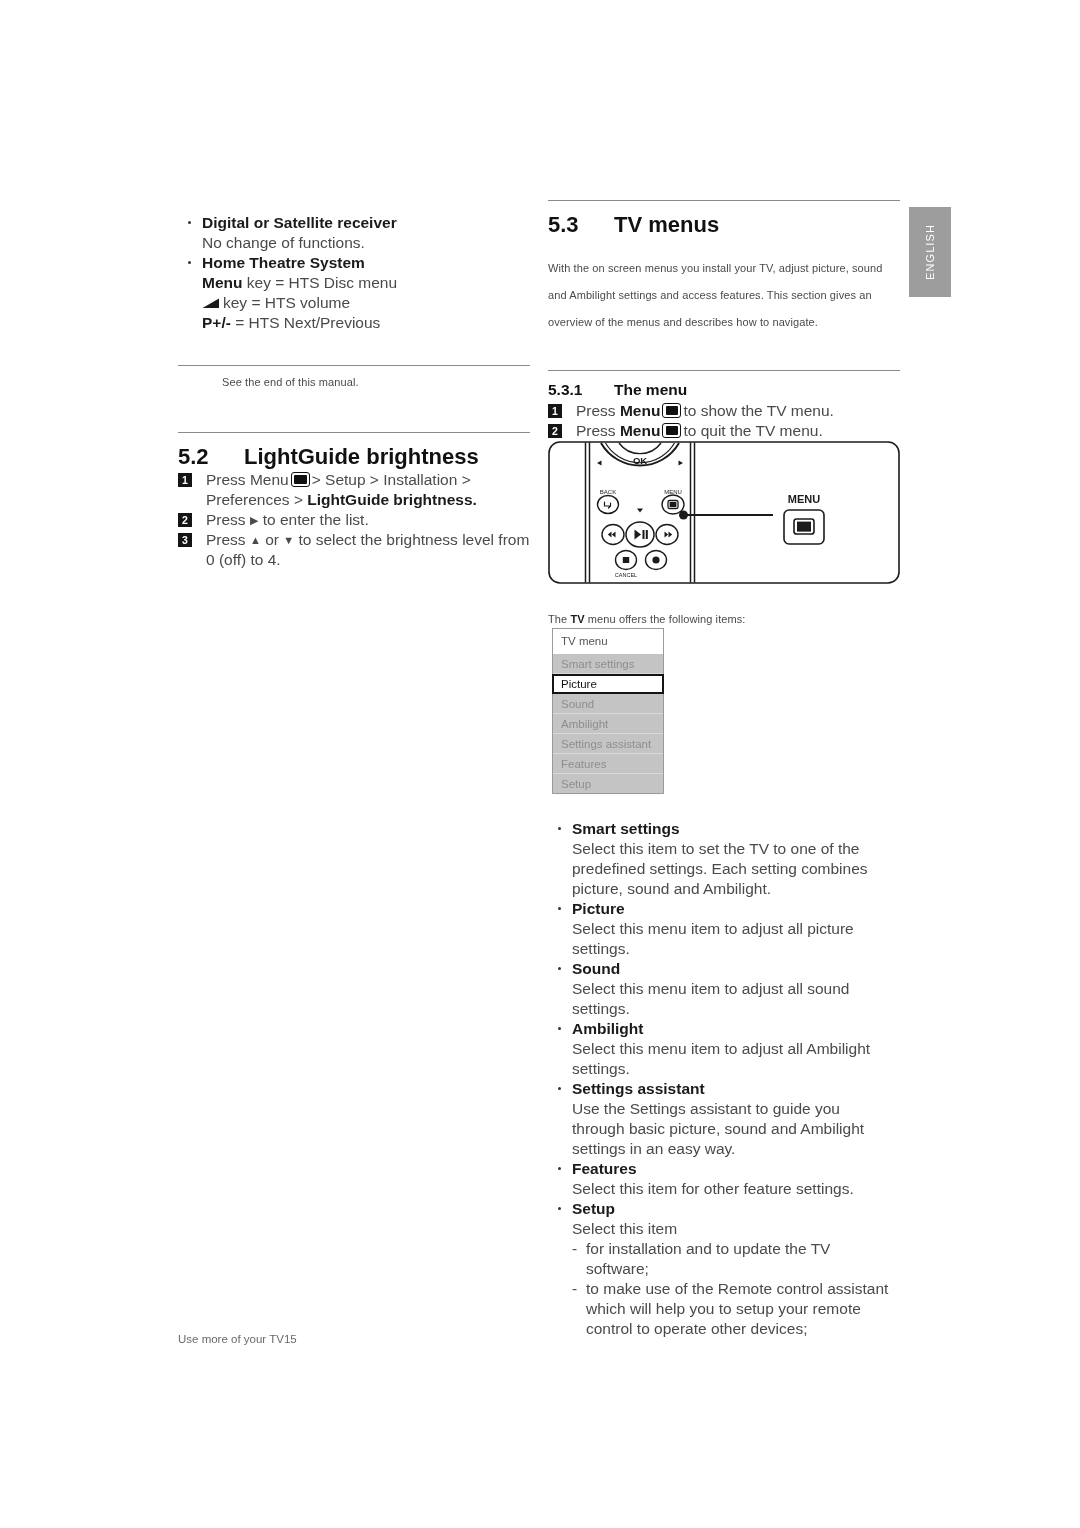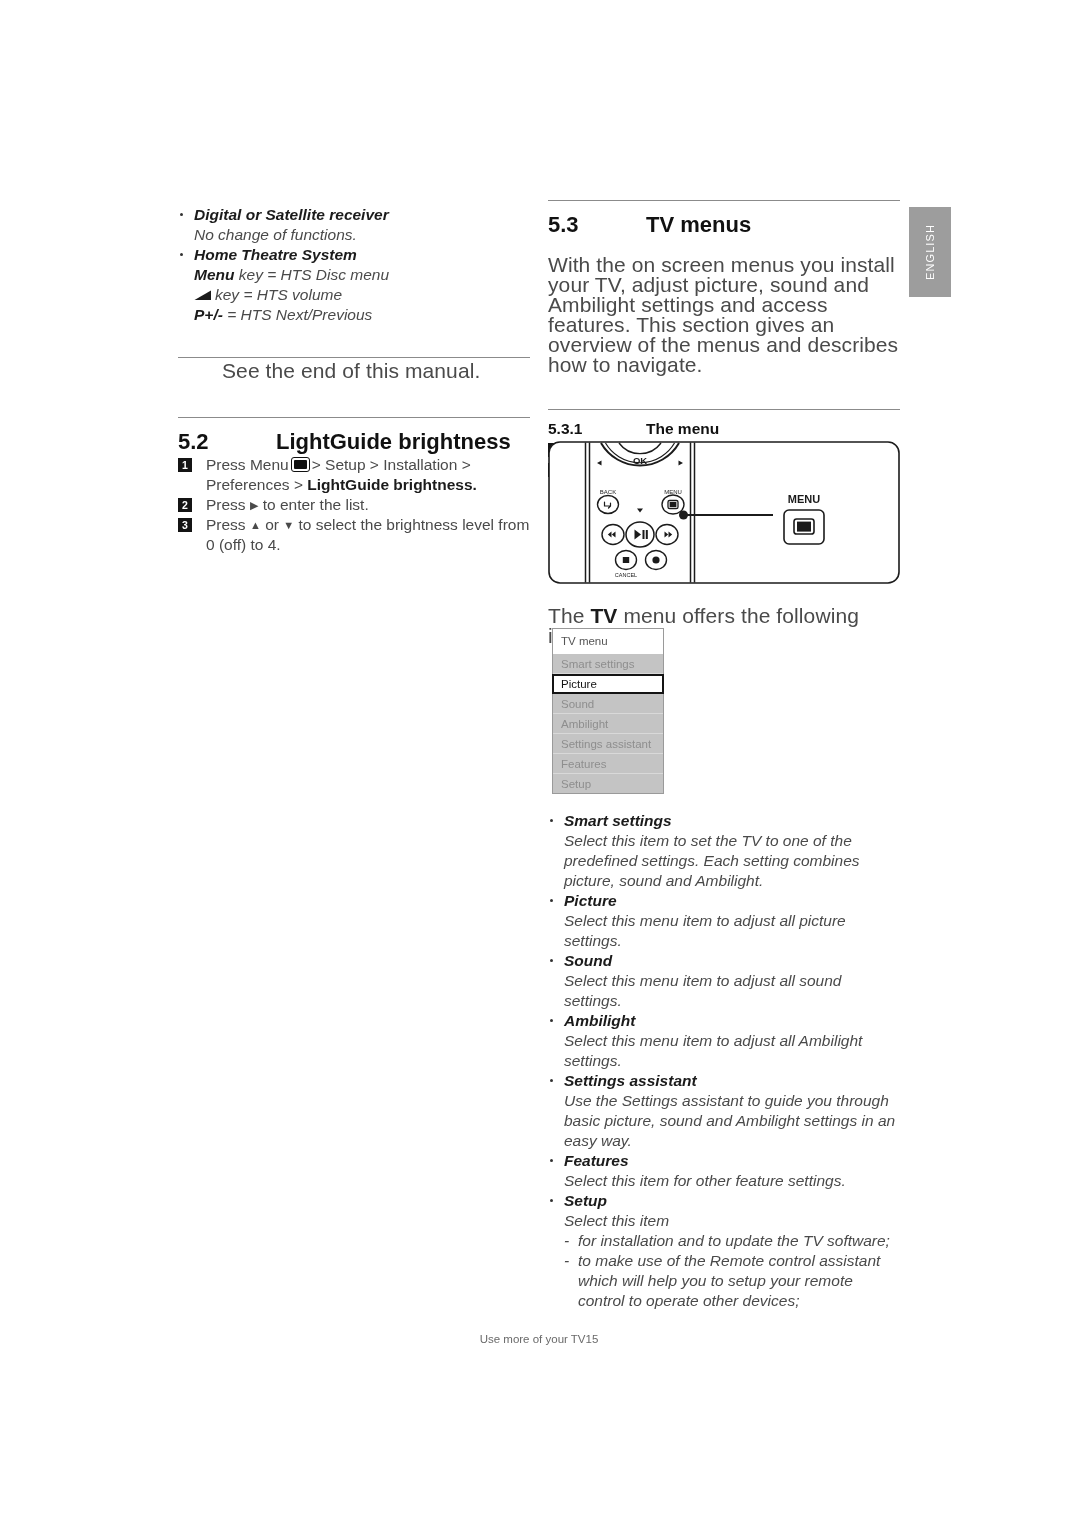--- a/index.html
+++ b/index.html
@@ -31,62 +31,60 @@
   }
   .col-right {
     position: absolute;
     left: 548px;
     top: 200px;
     width: 352px;
   }
 
   
   .body-text {
-    font-size: 21px;
-    line-height: 20px;
+    font-size: 11px;
+    line-height: 27px;
     color: #4a4a4a;
     letter-spacing: 0.1px;
   }
   .b {
     font-weight: bold;
     color: #1b1b1b;
   }
   .rule {
     border-top: 1px solid #8b8b8b;
     height: 0;
     font-size: 0;
     line-height: 0;
   }
 
   
   .h-num-wrap {
     display: flex;
     align-items: baseline;
     font-weight: bold;
     color: #111;
-    gap: 32px;
   }
   .h2 {
     font-size: 22px;
     padding-top: 11px;
     letter-spacing: 0px;
   }
   .h2 .hnum { width: 66px; flex: none; }
   .h3 {
     font-size: 15.5px;
     padding-top: 10px;
   }
   .h3 .hnum { width: 66px; flex: none; }
 
   
   ul.bl {
     list-style: none;
-    margin: 0;
+    margin: 8px;
     padding: 0;
-    font-style: italic;
   }
   ul.bl > li {
     position: relative;
     padding-left: 16px;
     font-size: 15.5px;
     line-height: 20px;
   }
   ul.bl > li .dot {
     position: absolute;
     left: 2px;
@@ -229,21 +227,21 @@
     z-index: 2;
   }
 
   
   .footer {
     position: absolute;
     left: 178px;
     top: 1333px;
     width: 722px;
     display: flex;
-    justify-content: center;
+    justify-content: flex-start;
     font-size: 11.5px;
     color: #6a6a6a;
   }
 
   .sub-dash {
     position: relative;
     padding-left: 14px;
     font-size: 15.5px;
     line-height: 20px;
     color: #4a4a4a;

